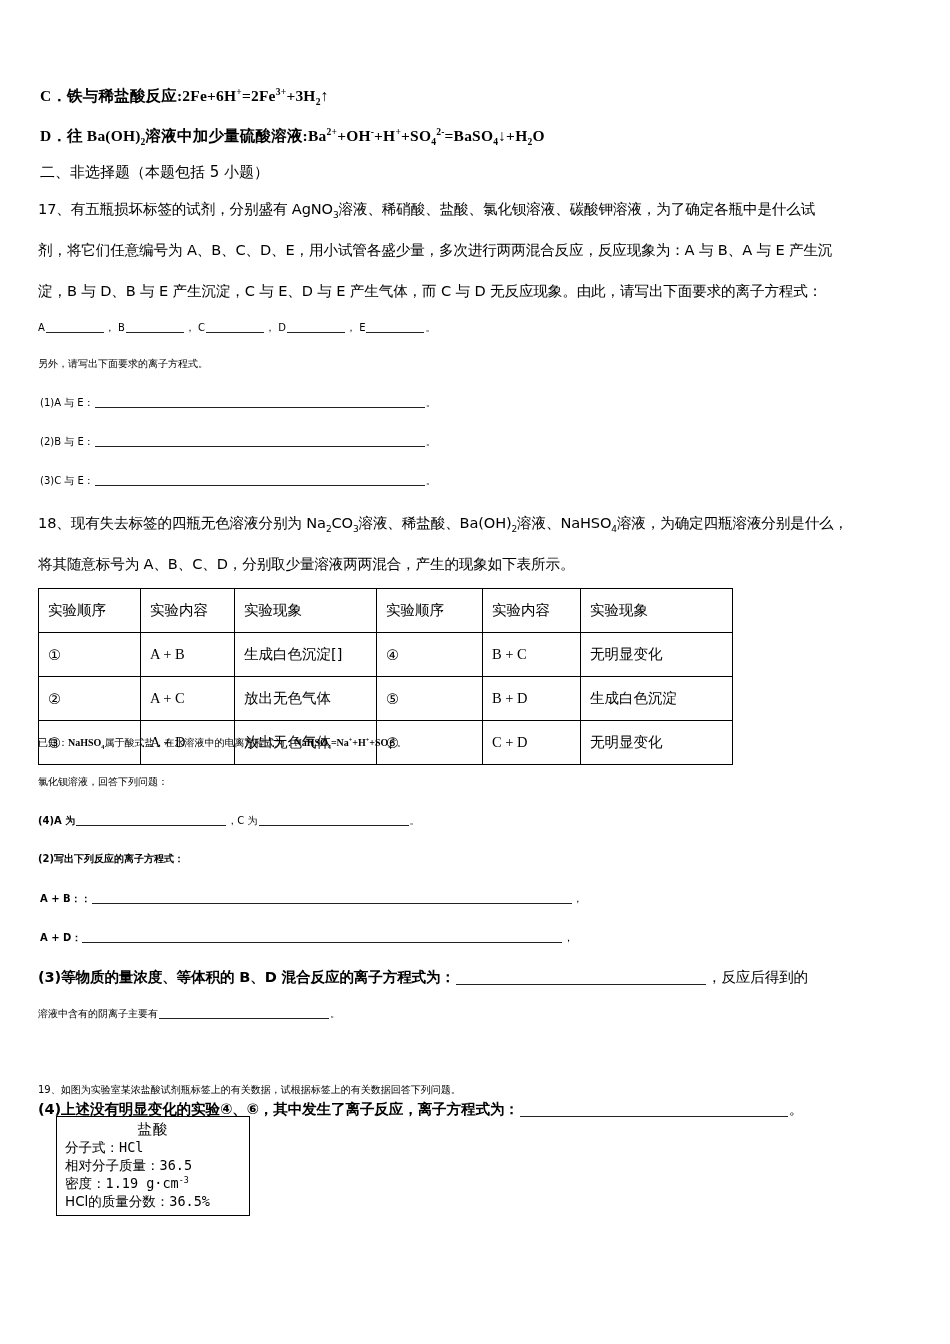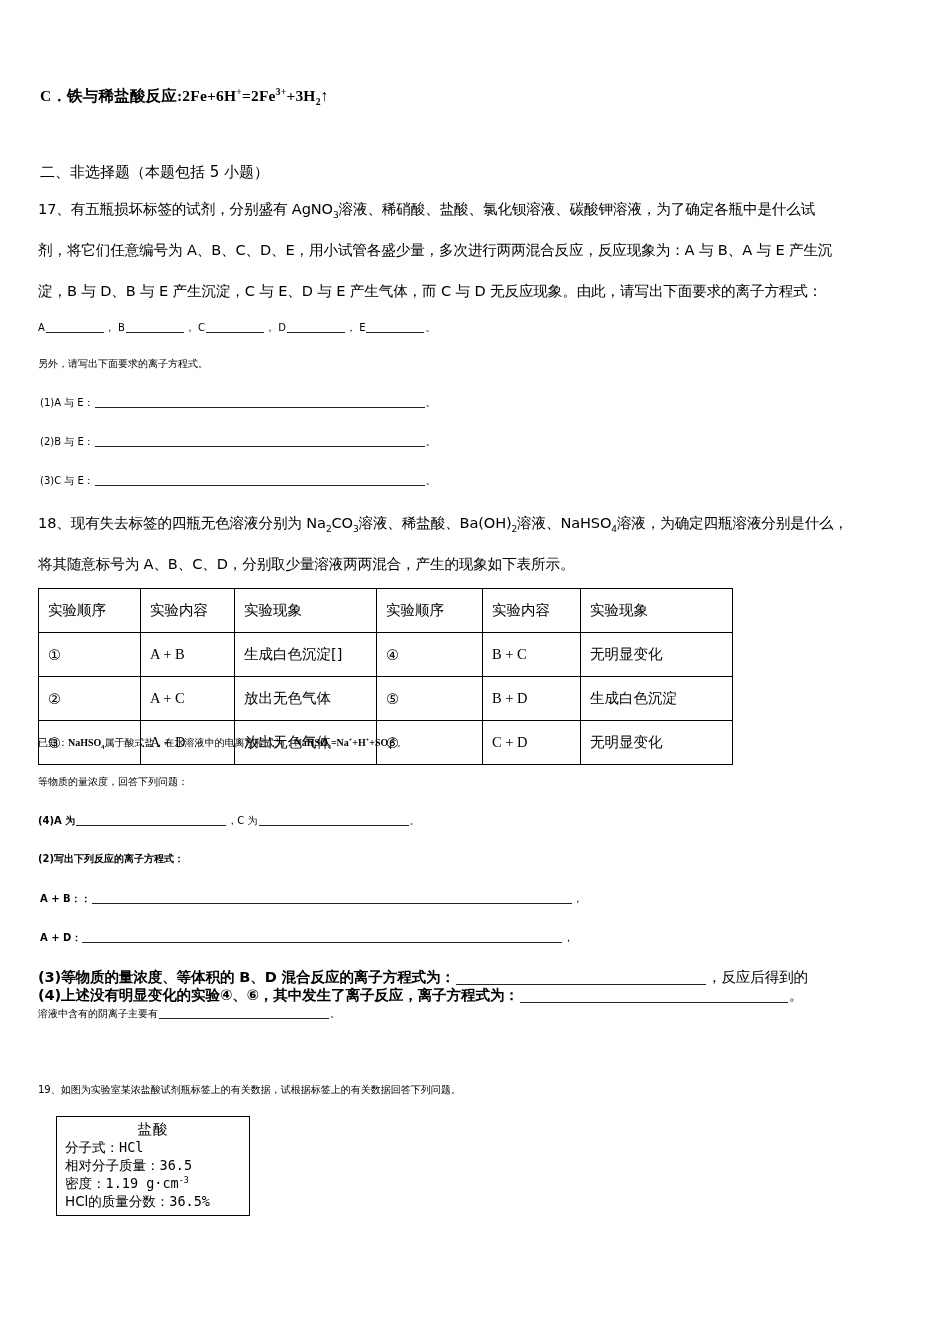--- a/index.html
+++ b/index.html
@@ -124,20 +124,23 @@
 </style>
 </head>
 <body>
 
 <div class="page">
 
   <div class="line choice" style="left:40px; top:88px;">
     <span>C．铁与稀盐酸反应:2Fe+6H<sup>+</sup>=2Fe<sup>3+</sup>+3H<sub>2</sub>↑</span>
   </div>
 
+  <div class="line choice" style="left:40px; top:128px;">
+    <span>D．往 Ba(OH)<sub>2</sub>溶液中加少量硫酸溶液:Ba<sup>2+</sup>+OH<sup>-</sup>+H<sup>+</sup>+SO<sub>4</sub><sup>2-</sup>=BaSO<sub>4</sub>↓+H<sub>2</sub>O</span>
+  </div>
 
   <div class="line sec-head songti" style="left:40px; top:165px;">二、非选择题（本题包括 5 小题）</div>
 
   <div class="line qtext-wide songti" style="left:38px; top:202px;">
     17、有五瓶损坏标签的试剂，分别盛有 AgNO<sub>3</sub>溶液、稀硝酸、盐酸、氯化钡溶液、碳酸钾溶液，为了确定各瓶中是什么试
   </div>
 
   <div class="line qtext-wide songti" style="left:38px; top:243px;">剂，将它们任意编号为 A、B、C、D、E，用小试管各盛少量，多次进行两两混合反应，反应现象为：A 与 B、A 与 E 产生沉</div>
 
   <div class="line qtext-wide songti" style="left:38px; top:284px;">淀，B 与 D、B 与 E 产生沉淀，C 与 E、D 与 E 产生气体，而 C 与 D 无反应现象。由此，请写出下面要求的离子方程式：</div>
@@ -212,21 +215,21 @@
         <td class="pair">C + D</td>
         <td>无明显变化</td>
       </tr>
     </tbody>
   </table>
 
   <div class="line qtext songti" style="left:38px; top:738px;">
     已知：<span class="bold serif">NaHSO<sub>4</sub></span>属于酸式盐，在水溶液中的电离方程式为：<span class="bold serif">NaHSO<sub>4</sub>=Na<sup>+</sup>+H<sup>+</sup>+SO<sub>4</sub><sup>2-</sup></span>。
   </div>
 
-  <div class="line qtext songti" style="left:38px; top:777px;">等物质的量浓度，回答下列问题：</div>
+  <div class="line qtext songti" style="left:38px; top:777px;">氯化钡溶液，回答下列问题：</div>
 
   <div class="line qtext songti" style="left:38px; top:815px;">
     <span class="bold">(4)A 为</span><span class="blank" style="width:150px;"></span><span>，C 为</span><span class="blank" style="width:150px;"></span><span>。</span>
   </div>
 
   <div class="line qtext songti bold" style="left:38px; top:854px;">(2)写出下列反应的离子方程式：</div>
 
   <div class="line qtext songti" style="left:40px; top:932px;">
     <span class="bold">A + D：</span><span class="blank" style="width:480px;"></span><span>，</span>
   </div>
@@ -236,21 +239,21 @@
   </div>
 
   <div class="line qtext-wide songti" style="left:38px; top:970px;">
     <span class="bold">(3)等物质的量浓度、等体积的 B、D 混合反应的离子方程式为：</span><span class="blank" style="width:250px;"></span><span>，反应后得到的</span>
   </div>
 
   <div class="line qtext songti" style="left:38px; top:1008px;">
     <span>溶液中含有的阴离子主要有</span><span class="blank" style="width:170px;"></span><span>。</span>
   </div>
 
-  <div class="line qtext-wide songti" style="left:38px; top:988px;">
+  <div class="line qtext-wide songti" style="left:38px; top:1102px;">
     <span class="bold">(4)上述没有明显变化的实验④、⑥，其中发生了离子反应，离子方程式为：</span><span class="blank" style="width:268px;"></span><span>。</span>
   </div>
 
   <div class="line qtext songti" style="left:38px; top:1085px;">19、如图为实验室某浓盐酸试剂瓶标签上的有关数据，试根据标签上的有关数据回答下列问题。</div>
 
   <div class="label-box" style="left:56px; top:1116px; width:176px;">
     <div class="lb-title cn">盐酸</div>
     <div class="lb-row">
       <span class="cn">分子式：</span><span>HCl</span>
     </div>

